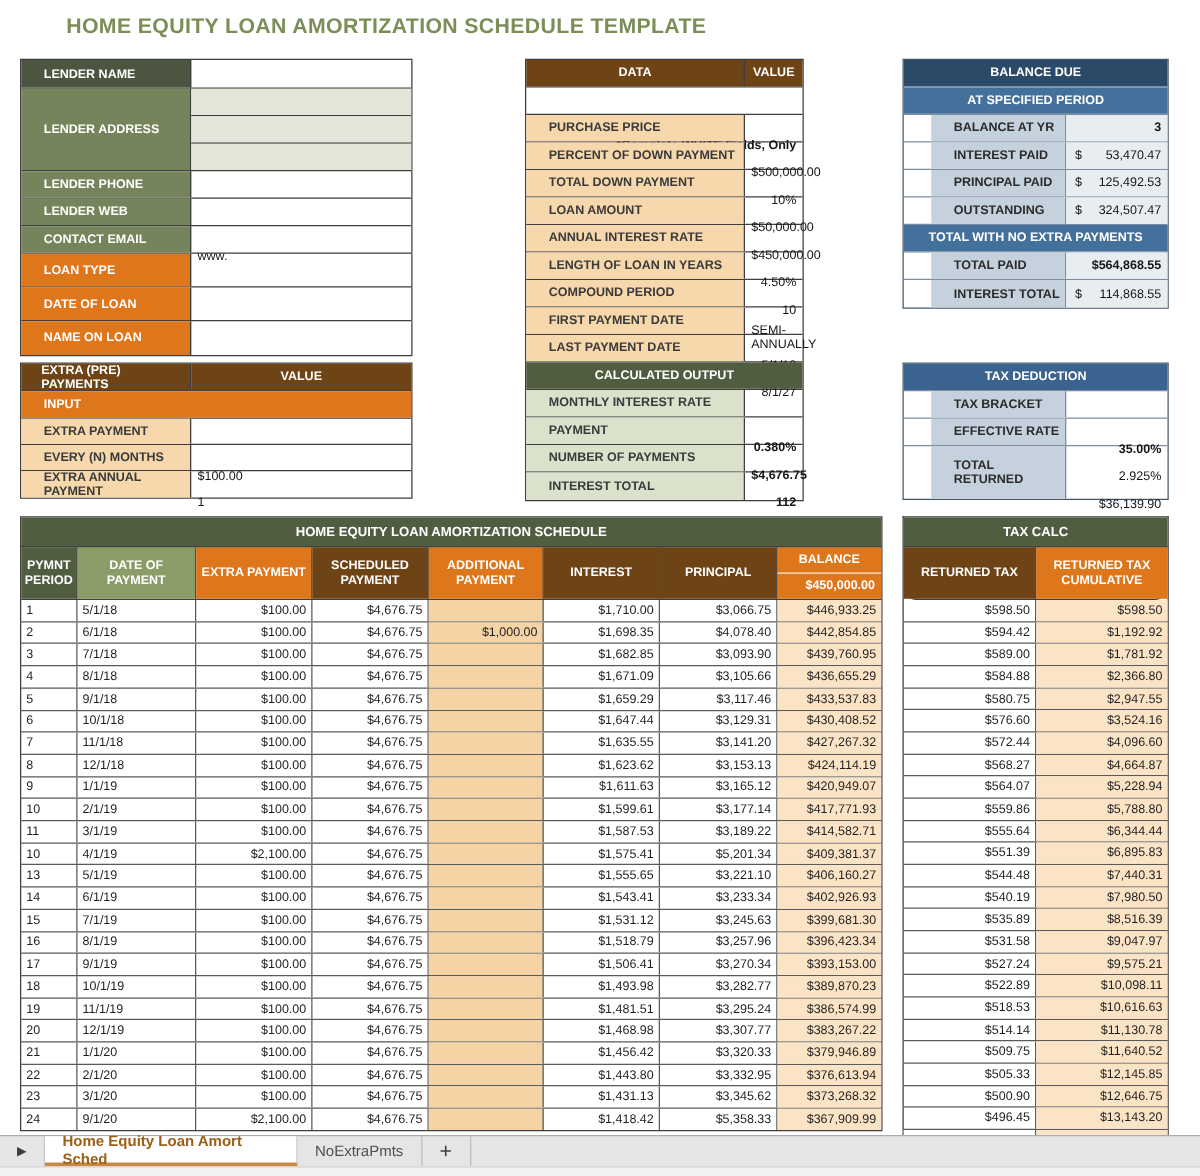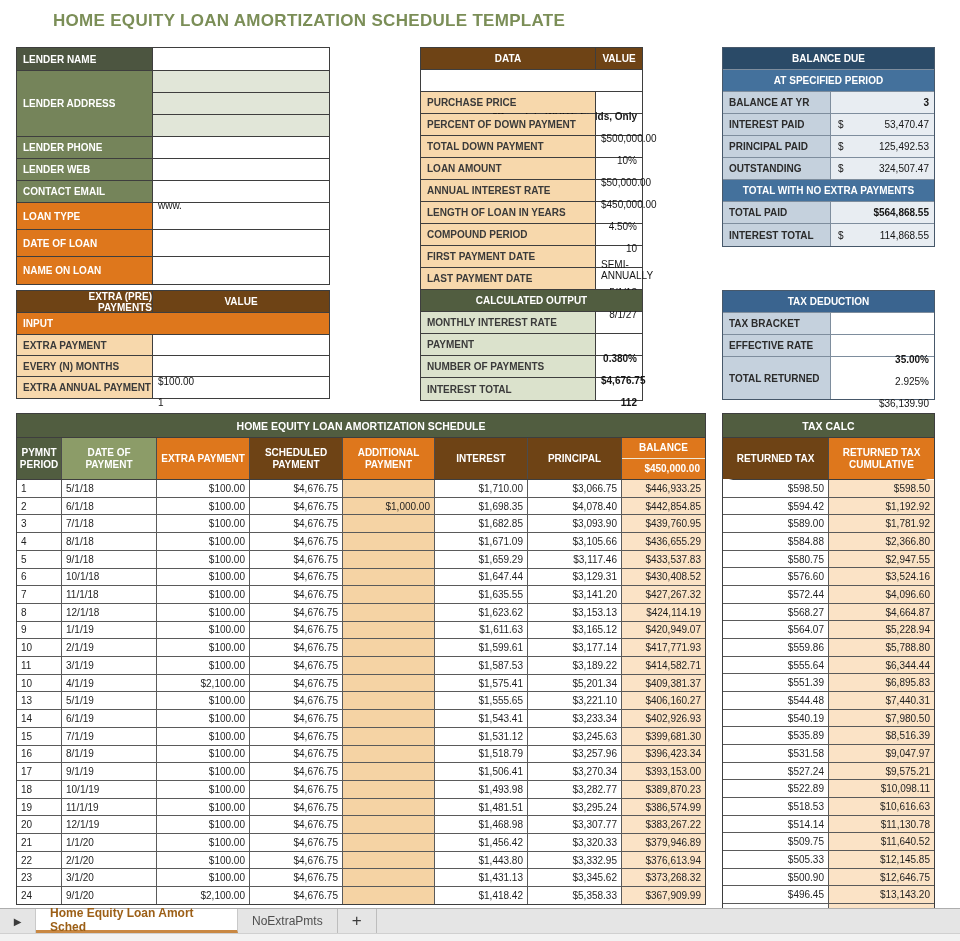--- a/index.html
+++ b/index.html
@@ -8,41 +8,41 @@
 
   .page-title { position:absolute; left:20px; top:11px; font-size:17px; font-weight:bold;
     color:#7B8E57; letter-spacing:.3px;margin-left:33px; }
 
   
   .panel { position:absolute; border:1px solid #3E3E3E; background:#fff; }
   .row { display:flex; border-bottom:1px solid #3E3E3E; }
   .row:last-child { border-bottom:none; }
   .h21{height:21px}.h22{height:22px}.h23{height:23px}.h27{height:27px}.h42{height:42px}.h66{height:66px}
   .lbl { flex:0 0 136px; border-right:1px solid #3E3E3E; display:flex; align-items:center;
-    padding-left:6px; font-size:10px; font-weight:bold; color:#fff; }
+    padding-left:18px; font-size:10px; font-weight:bold; color:#fff; }
   .val { flex:1; display:flex; align-items:center; padding:0 5px; font-size:10px; color:#151515;margin-top:46px; }
   .val.right { justify-content:flex-end; }
   .hdrcell { display:flex; align-items:center; justify-content:center; font-size:10px; font-weight:bold; color:#fff; }
 
   
   .bg-olive-dark{background:#515D40}.bg-olive-darker{background:#4C5540}.bg-olive{background:#75845A}
   .bg-sage{background:#8C9C68}.bg-sage-light{background:#E1E6D8}
   .bg-calc-lbl{background:#DBE2CC}.bg-calc-val{background:#E9EDDD}
   .bg-orange{background:#DE771C}.bg-peach{background:#F7D8AC}.bg-peach-col{background:#F5D3A4}
   .bg-peach-light{background:#FBE3C6}.bg-tint{background:#FCF0E0}.bg-tint2{background:#FAE5CC}
   .bg-brown{background:#6E4315}
   .bg-navy{background:#2A4A67}.bg-steel{background:#44719C}.bg-steel2{background:#3A648F}
   .bg-blue-lbl{background:#C5D1DD}.bg-blue-val{background:#E8EDF2}
   .dark-lbl { color:#3A3A3A !important; }
   .bold { font-weight:bold; }
 
   
   .panel.blue { border-color:#47586A; }
   .panel.blue .row { border-color:#7E8D9D; }
-  .panel.blue .lbl { border-color:#7E8D9D; color:#2B2B2B; flex-basis:108px; }
+  .panel.blue .lbl { border-color:#7E8D9D; color:#2B2B2B; flex-basis:108px;margin-left:22px; }
   .money { flex:1; display:flex; align-items:center; justify-content:space-between;
     padding:0 5px 0 7px; font-size:10px; color:#151515; }
 
   
   .stack { flex:1; display:flex; flex-direction:column; }
   .stack > div { flex:1; border-bottom:1px solid #3E3E3E; display:flex; align-items:center; padding:0 5px; font-size:10px; }
   .stack > div:last-child { border-bottom:none; }
 
   
   .sched { position:absolute; left:16px; top:413px; width:690px; height:492px;
@@ -135,21 +135,21 @@
     <div class="val bg-peach"></div>
   </div>
   <div class="row h27">
     <div class="lbl bg-orange">NAME ON LOAN</div>
     <div class="val bg-peach"></div>
   </div>
 </div>
 
 <div class="panel" style="left:16px; top:290px; width:314px;">
   <div class="row h22">
-    <div class="lbl bg-brown hdrcell" style="justify-content:center; padding-left:16px;text-align:right;">EXTRA (PRE) PAYMENTS</div>
+    <div class="lbl bg-brown hdrcell" style="justify-content:center; padding-left:16px;">EXTRA (PRE) PAYMENTS</div>
     <div class="hdrcell bg-brown" style="flex:1;">VALUE</div>
   </div>
   <div class="row h22">
     <div class="lbl bg-orange" style="flex:1; border-right:none;">INPUT</div>
   </div>
   <div class="row h21">
     <div class="lbl bg-peach dark-lbl">EXTRA PAYMENT</div>
     <div class="val">$100.00</div>
   </div>
   <div class="row h21">

